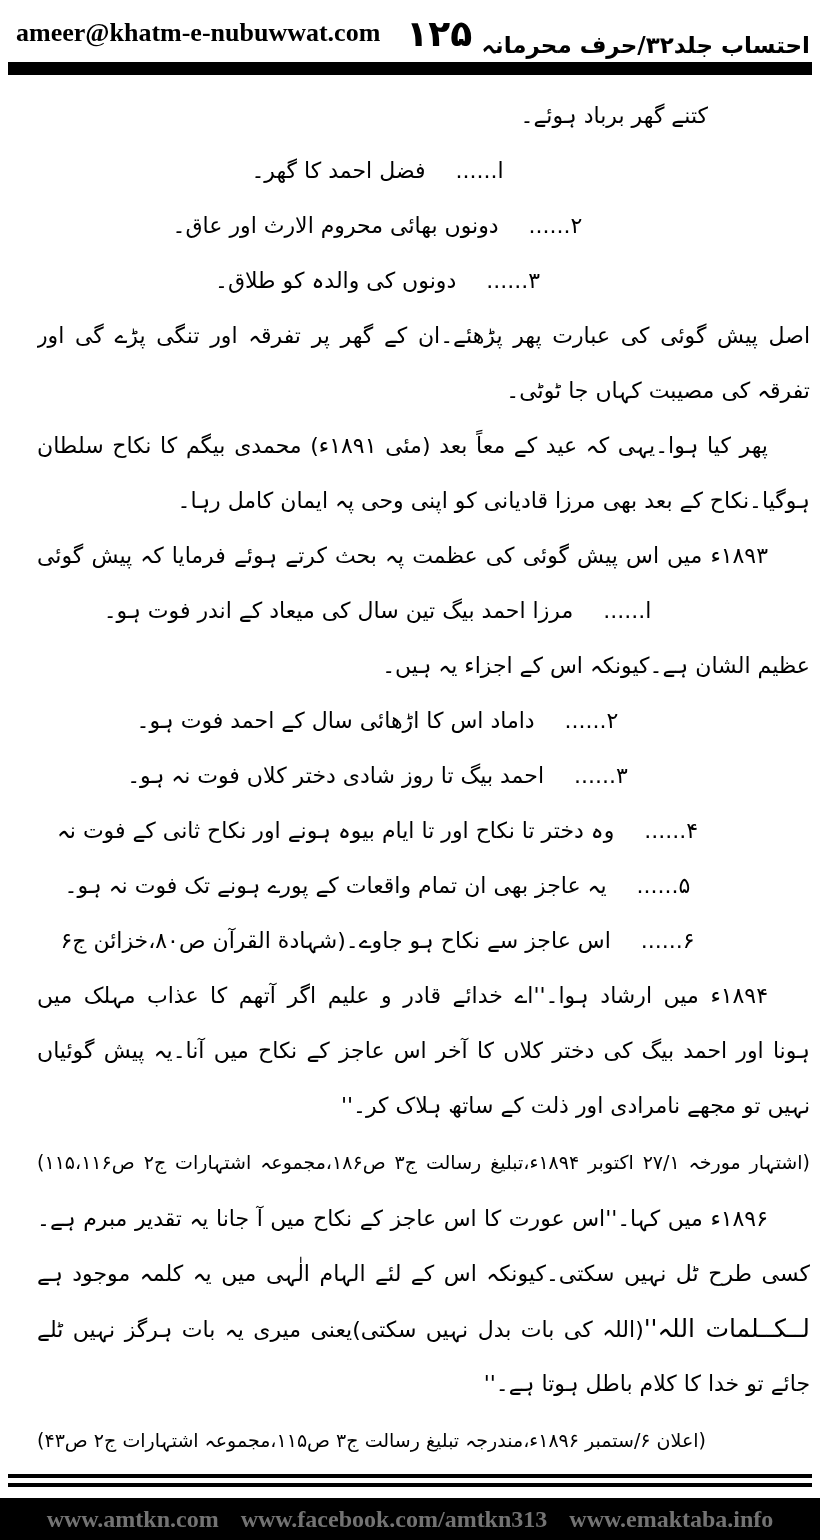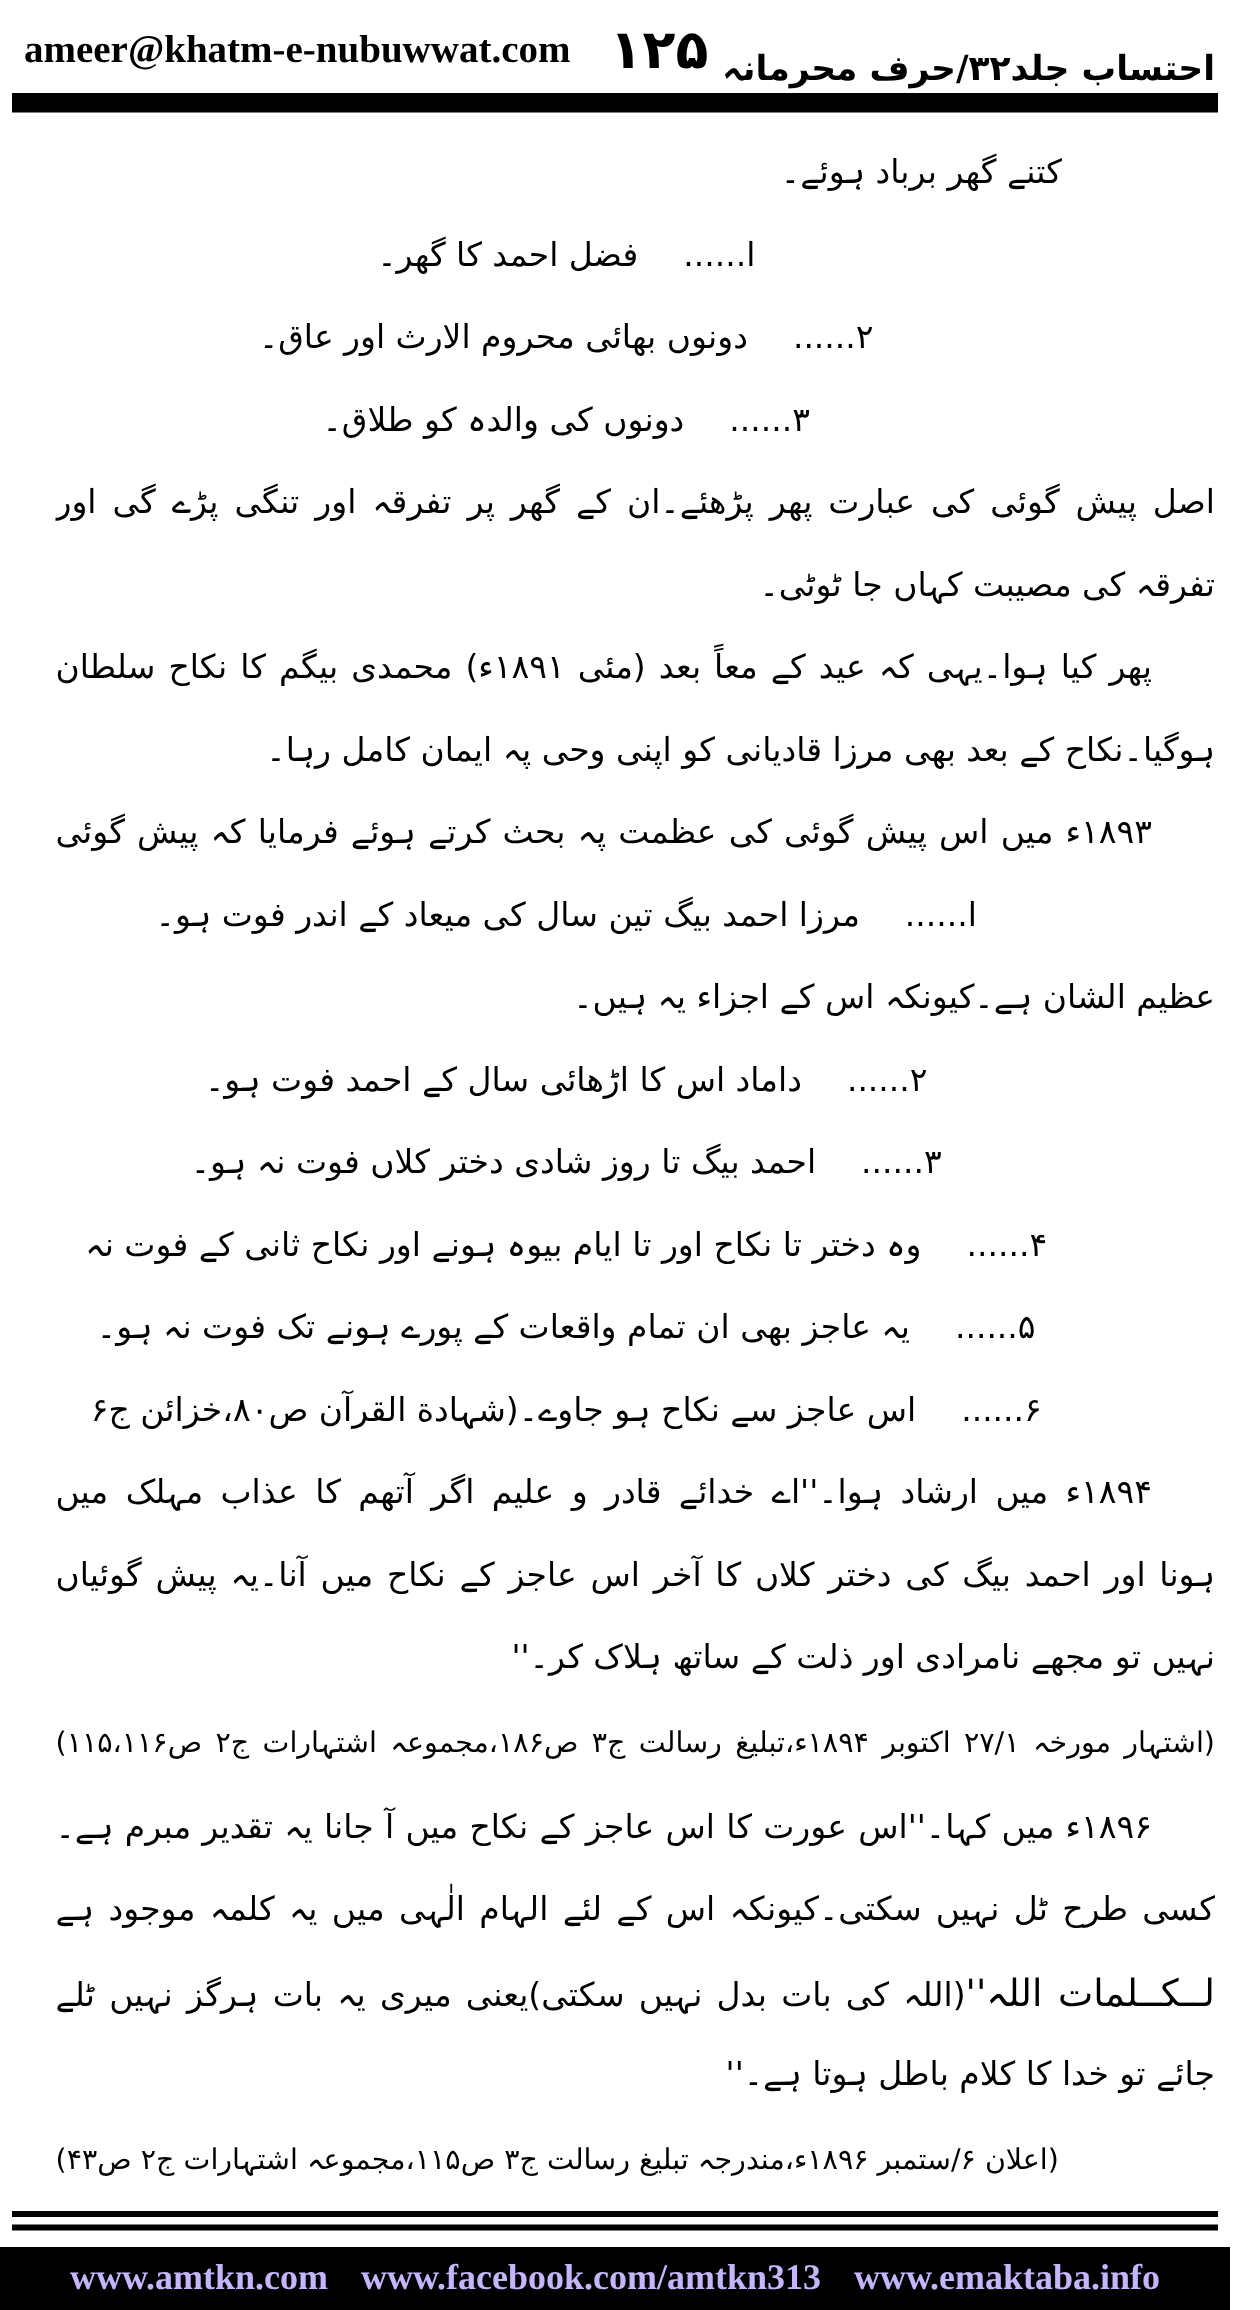--- a/index.html
+++ b/index.html
@@ -16,21 +16,21 @@
   .right{text-align:right;}
   .left{text-align:left;}
   .ind{text-indent:42px;}
   .ind-big{padding-right:102px;}
   .list{text-align:center;padding-right:92px;}
   .mk{margin-left:30px;}
   .cite{font-size:19px;height:58px;line-height:58px;}
   .arabic{font-size:25px;}
   .footrules{position:absolute;left:8px;right:8px;bottom:48px;}
   .fr{height:4px;background:#000000;margin-bottom:5px;}
-  .footbar{position:absolute;left:0;right:0;bottom:0;height:42px;background:#000000;color:#c4b5fd;display:flex;align-items:center;justify-content:center;gap:22px;font-family:"Liberation Serif",serif;font-weight:bold;font-size:24px;}
+  .footbar{position:absolute;left:0;right:0;bottom:0;height:42px;background:#000000;color:#737373;display:flex;align-items:center;justify-content:center;gap:22px;font-family:"Liberation Serif",serif;font-weight:bold;font-size:24px;}
 </style>
 </head>
 <body>
 
 <div class="page">
 
   <div class="header">
     <span class="email">ameer@khatm-e-nubuwwat.com</span>
     <span class="pagenum urdu">۱۲۵</span>
     <span class="htitle urdu">احتساب جلد۳۲/حرف محرمانہ</span>

